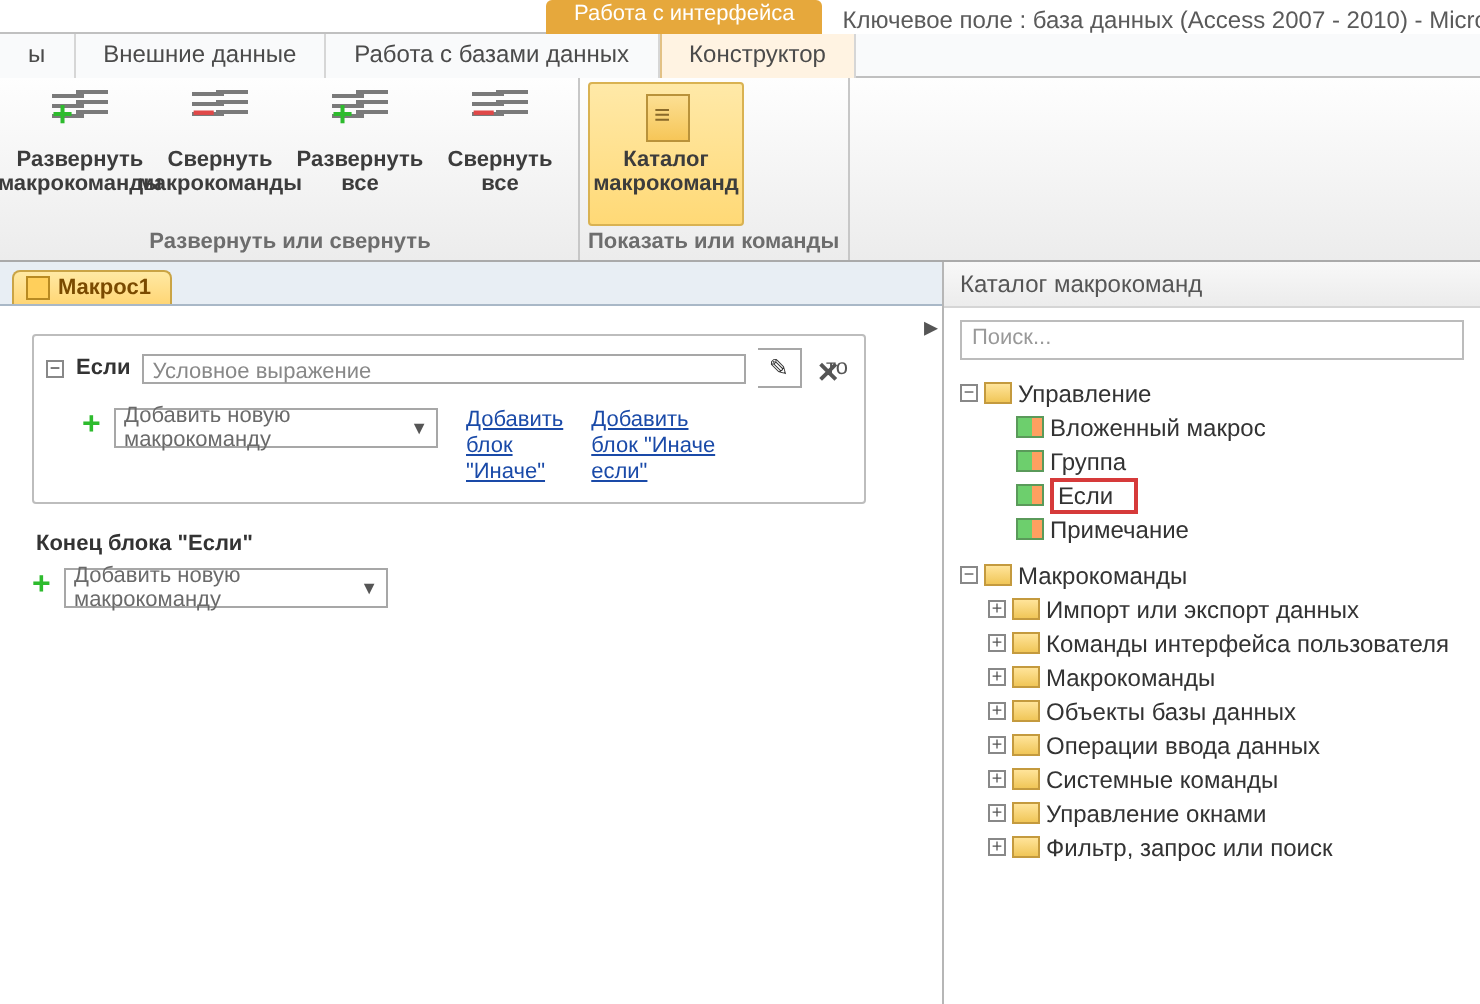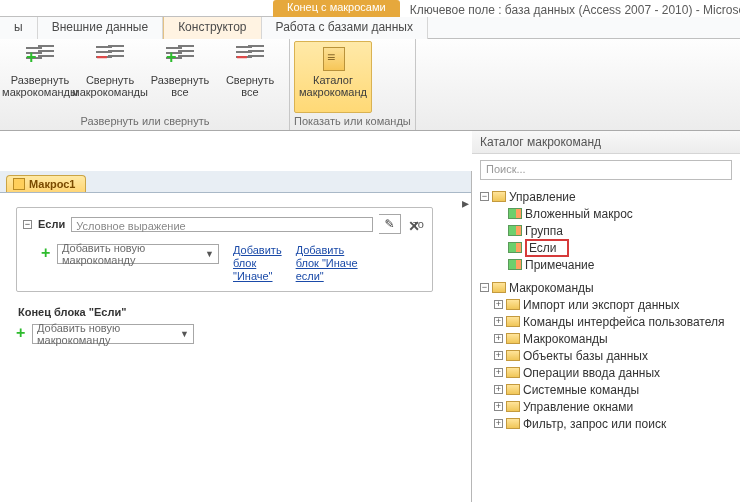--- a/index.html
+++ b/index.html
@@ -12,21 +12,21 @@
   .win-title { flex: 1; padding-left: 10px; font-size: 12px; color: #5a5a5a; white-space: nowrap; overflow: hidden; }
 
   
   .tabsrow { display: flex; height: 22px; background: #f9fafb; }
   .tabsrow .tab { padding: 3px 14px 0; font-size: 12px; color: #4b4b4b; border-right: 1px solid #d6d6d6; }
   .tabsrow .first-tab { border-left: none; }
   .ctx-sub { background: #fff3e2; border-left: 1px solid #e2c185; border-right: 1px solid #e2c185; }
   .tabsrow .tail { flex: 1; border-bottom: 1px solid #c0c0c0; }
 
   
-  .ribbon { display: flex; height: 92px; background: linear-gradient(#fefefe, #ececec); border-bottom: 1px solid #aaa; }
+  .ribbon { display: flex; height: 92px; background: linear-gradient(#fefefe, #ececec); border-bottom: 1px solid #aaa; font-weight: bold; }
   .rstub { width: 1px; }
   .rgroup { display: flex; flex-direction: column; border-right: 1px solid #c7c7c7; padding: 2px 4px 0; }
   .rgroup .btnrow { display: flex; flex: 1; }
   .rgroup .cap { text-align: center; font-size: 11px; color: #6d6d6d; padding: 2px 0 3px; }
   .rbtn { display: flex; flex-direction: column; align-items: center; width: 70px; padding-top: 4px; cursor: default; }
   .rbtn .ric { width: 32px; height: 26px; position: relative; }
   .rbtn .lbl { text-align: center; font-size: 11px; color: #3c3c3c; line-height: 12px; margin-top: 3px; }
   .grp-active .rbtn.active { background: linear-gradient(#ffe9a8,#ffd976); border: 1px solid #d9b252; border-radius: 2px; padding-top: 3px; width: 78px; }
 
   
@@ -36,21 +36,21 @@
   .ic-minus::before { content:"−"; position:absolute; left:2px; top:1px; color:#e04848; font-size:20px; font-weight:bold; }
   .ic-catalog::before { content:""; position:absolute; left:6px; top:2px; width:20px; height:22px; background:linear-gradient(#fcdf93,#f6c658); border:1px solid #b9923a; }
   .ic-catalog::after { content:"≡"; position:absolute; left:10px; top:4px; font-size:14px; color:#8a6a2a; }
   .ic-show::before { content:""; position:absolute; left:6px; top:3px; width:17px; height:20px; background:#fff; border:1px solid #9a9a9a; }
   .ic-show::after { content:"★"; position:absolute; left:18px; top:-2px; color:#f0b400; font-size:12px; }
 
   
   .workspace { display: flex; height: calc(502px - 17px - 22px - 92px); }
 
   
-  .editor { flex: 1; display: flex; flex-direction: column; border-right: 1px solid #b6b6b6; margin-top: 40px; }
+  .editor { flex: 1; display: flex; flex-direction: column; border-right: 1px solid #b6b6b6; }
   .doctabs { height: 22px; background: #e8eef4; display: flex; align-items: flex-end; padding-left: 6px; border-bottom: 1px solid #a9b8c7; }
   .doctab { display: flex; align-items: center; gap: 4px; background: linear-gradient(#ffe9a3,#ffd676); border: 1px solid #caa445; border-bottom: none; border-radius: 4px 4px 0 0; padding: 2px 10px 2px 6px; font-size: 11px; font-weight: bold; color: #7a4a00; }
   .doctab .mic { width: 12px; height: 12px; background: #ffcf5b; border: 1px solid #b88a22; }
   .editor-body { flex: 1; background: #fff; padding: 14px 10px 6px 16px; position: relative; }
   .x-close { position: absolute; right: 12px; top: 10px; font-size: 14px; font-weight: bold; color: #555; }
   .chev { position: absolute; right: 2px; top: 2px; font-size: 14px; color: #555; }
 
   .if-block { border: 1px solid #bdbdbd; border-radius: 2px; padding: 6px 8px 8px 6px; position: relative; margin-right: 28px; }
   .if-head { display: flex; align-items: center; gap: 6px; }
   .collapse { width: 9px; height: 9px; border: 1px solid #888; font-size: 9px; line-height: 7px; text-align: center; }
@@ -80,29 +80,29 @@
   .flg { width:14px; height:11px; background: linear-gradient(90deg,#6dcf6d 0 60%, #ffa060 60% 100%); border:1px solid #5a9a5a; }
   .ind1 { margin-left: 14px; }
   .ind2 { margin-left: 28px; align-items: center; }
   .hl { display:inline-block; padding:0 10px 0 2px; border:2px solid #d63a3a; }
 </style>
 </head>
 <body>
 
 <div class="titlebar">
   <div class="titlebar-tabs-spacer"></div>
-  <div class="ctx-tab">Конец с макросами</div>
+  <div class="ctx-tab">Работа с интерфейса</div>
   <div class="win-title">Ключевое поле : база данных (Access 2007 - 2010)  -  Microsoft</div>
 </div>
 
 <div class="tabsrow">
   <div class="tab first-tab">ы</div>
   <div class="tab">Внешние данные</div>
+  <div class="tab">Работа с базами данных</div>
   <div class="tab ctx-sub">Конструктор</div>
-  <div class="tab">Работа с базами данных</div>
   <div class="tail"></div>
 </div>
 
 <div class="ribbon">
   <div class="rstub"></div>
   <div class="rgroup">
     <div class="btnrow">
       <div class="rbtn">
         <div class="ric ic-lines ic-plus"></div>
         <div class="lbl"><span>Развернуть</span><br><span>макрокоманды</span></div>

